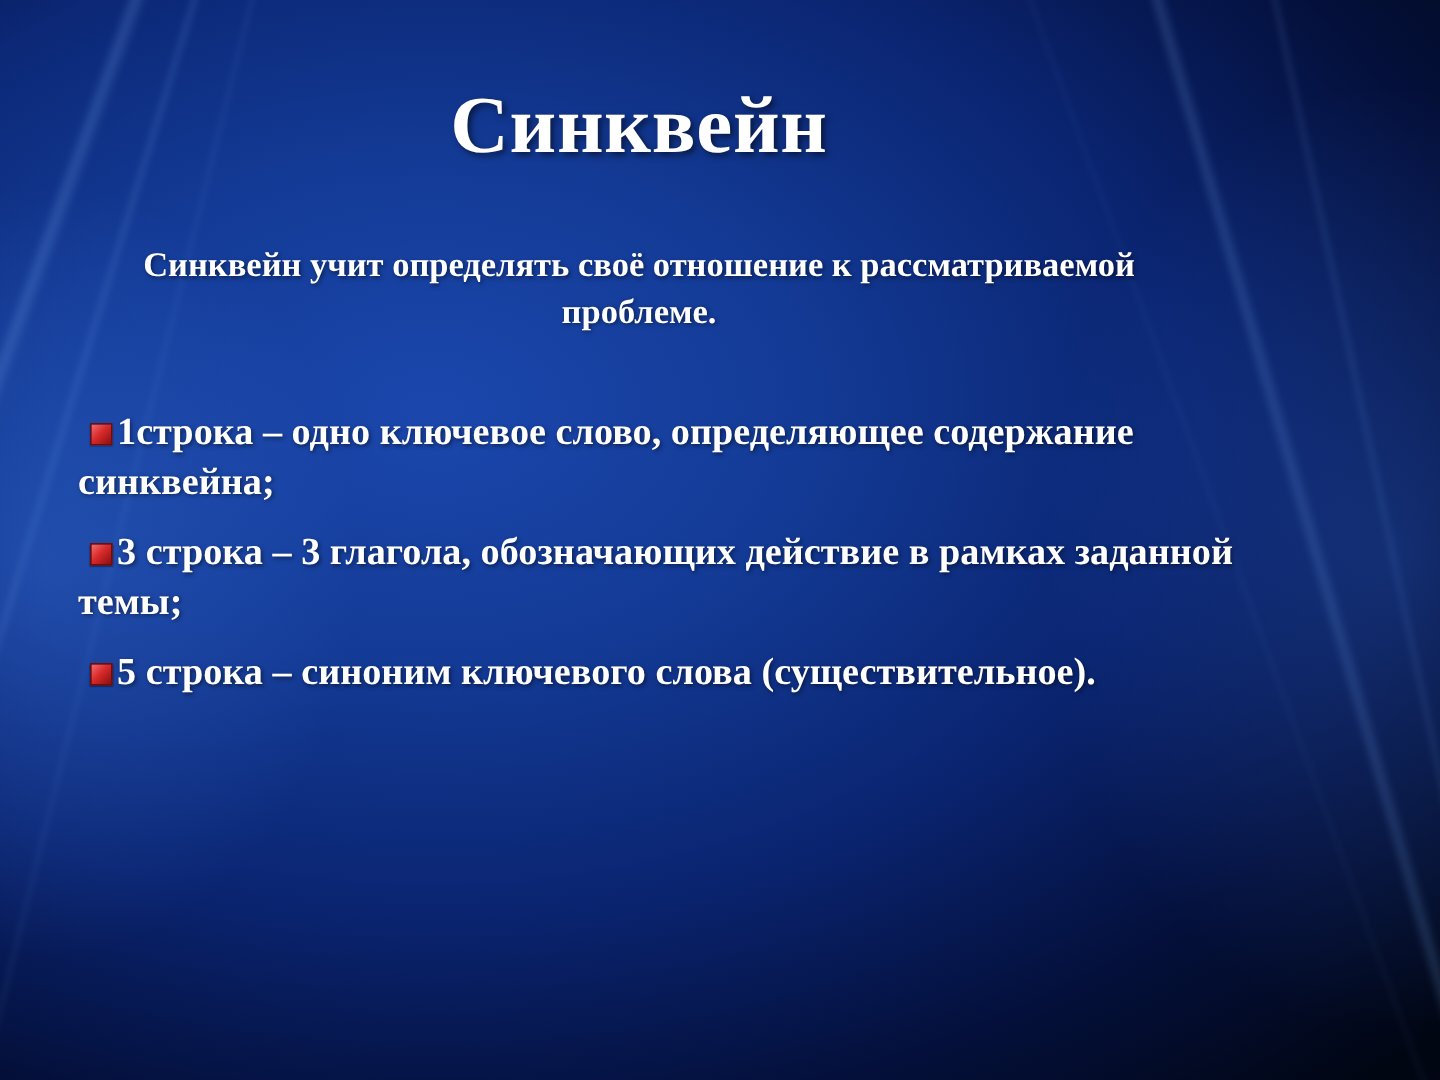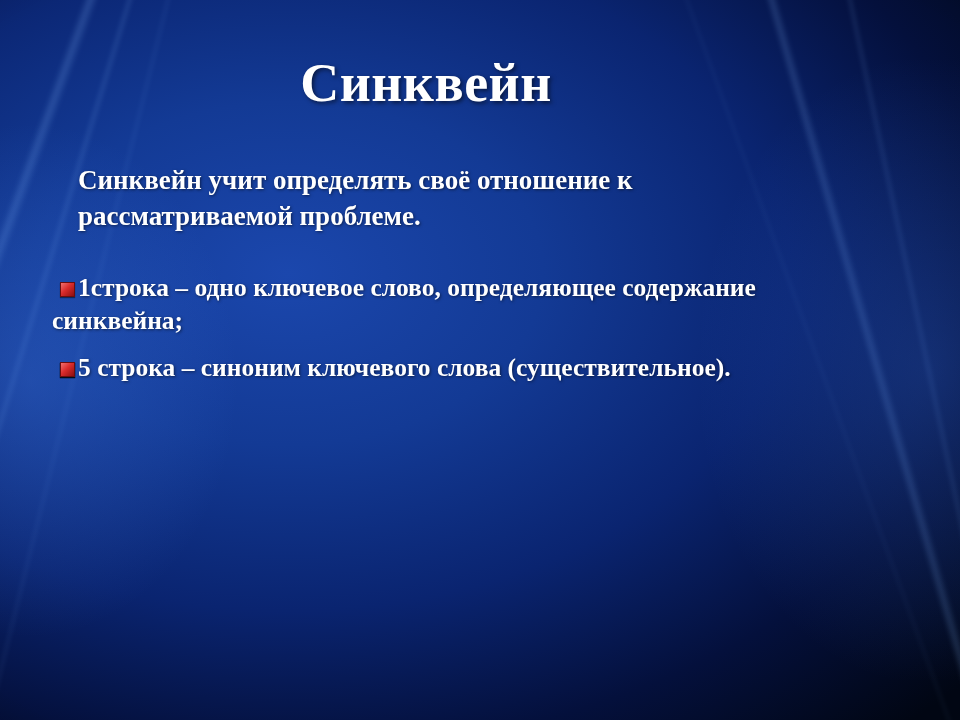--- a/index.html
+++ b/index.html
@@ -84,23 +84,24 @@
     font-size: 54px;
     letter-spacing: 0.5px;
     text-shadow: 2px 2px 4px rgba(0,0,0,0.55);
   }
 
   .lead {
     position: absolute;
     left: 78px;
     right: 78px;
     top: 162px;
+    text-align: center;
     color: #ffffff;
     font-weight: bold;
-    font-size: 27px;
+    font-size: 23px;
     line-height: 1.34;
     text-shadow: 1px 1px 3px rgba(0,0,0,0.5);
   }
 
   .bullets {
     position: absolute;
     left: 52px;
     right: 30px;
     top: 272px;
   }
@@ -152,20 +153,24 @@
 
       <p class="bullet">
         <span class="marker"></span>
         <span>1строка – одно ключевое слово, определяющее содержание синквейна;</span>
       </p>
 
       <p class="bullet">
         <span class="marker"></span>
       </p>
 
+      <p class="bullet">
+        <span class="marker"></span>
+        <span>3 строка – 3 глагола, обозначающих действие в рамках заданной темы;</span>
+      </p>
 
       <p class="bullet">
         <span class="marker"></span>
       </p>
 
       <p class="bullet tight">
         <span class="marker"></span>
         <span>5 строка – синоним ключевого слова (существительное).</span>
       </p>
 

